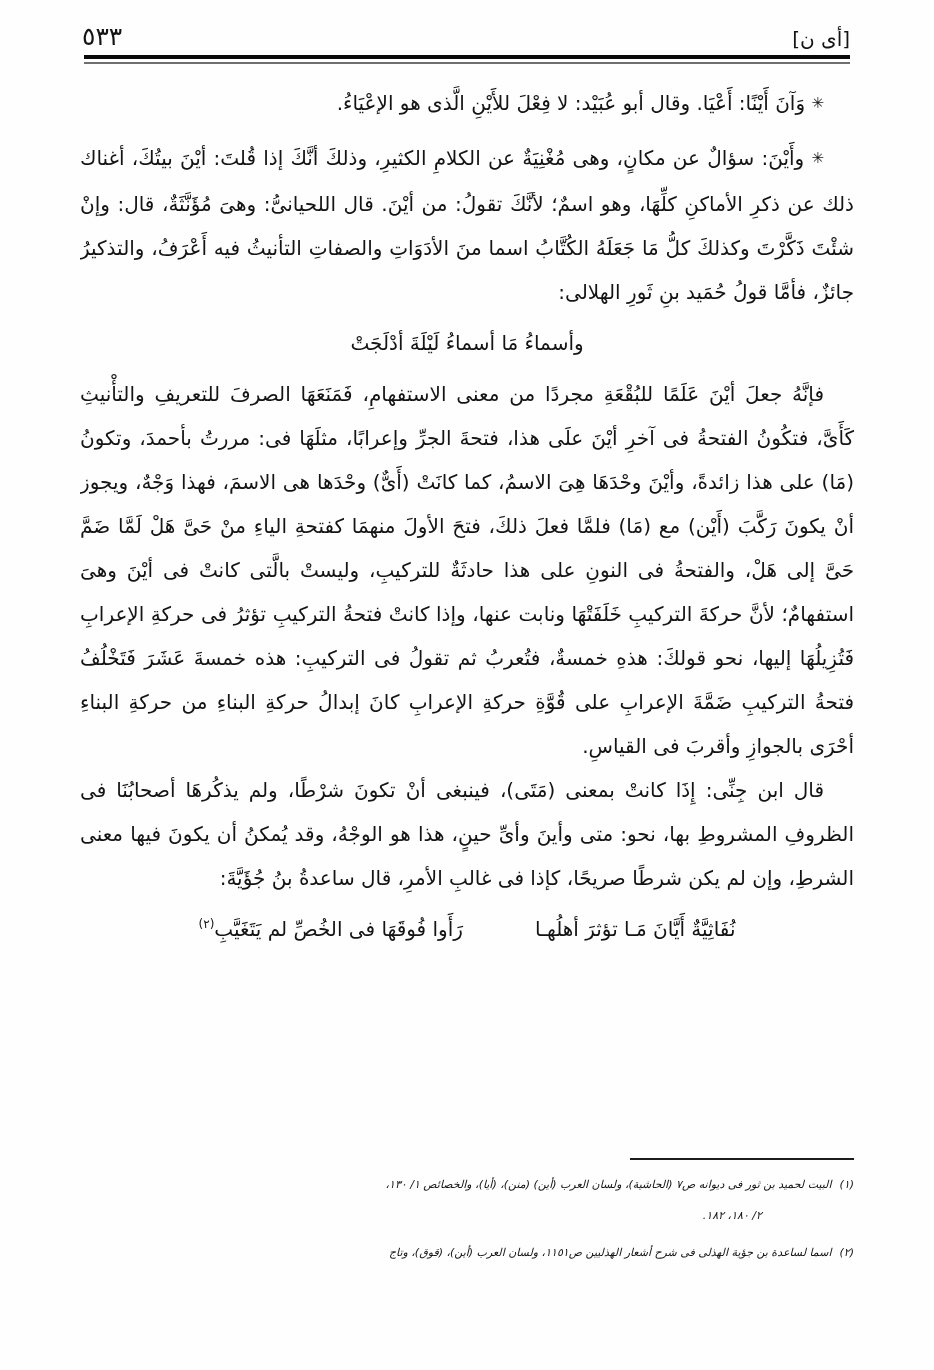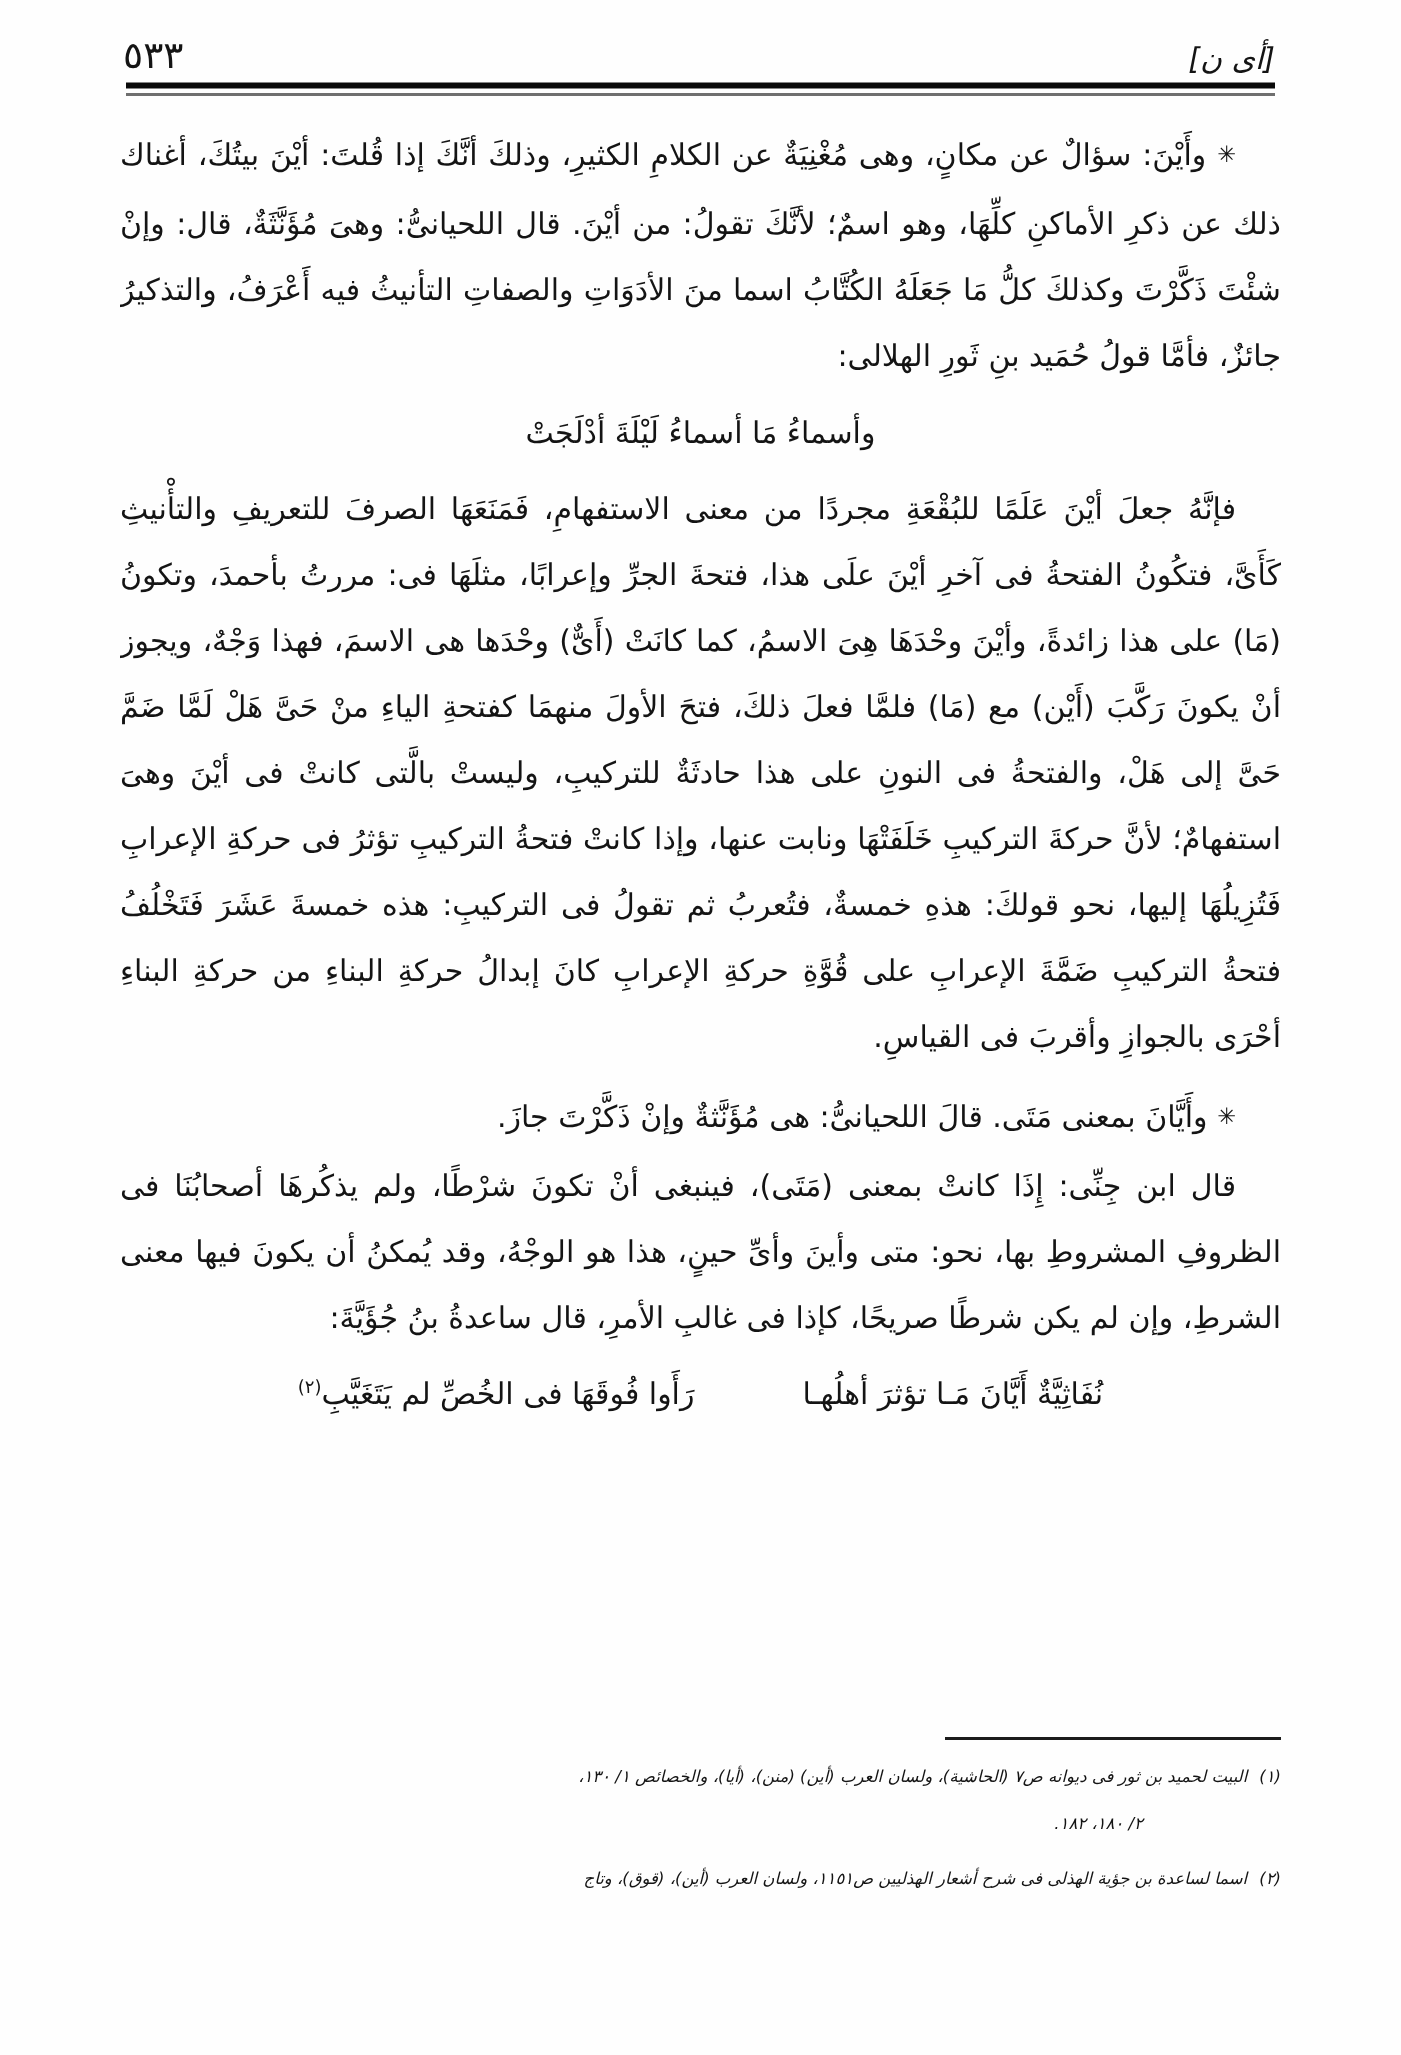--- a/index.html
+++ b/index.html
@@ -21,21 +21,21 @@
     position: absolute;
     top: 22px;
     right: 84px;
     left: 82px;
     direction: rtl;
     display: flex;
     justify-content: space-between;
     align-items: flex-end;
     font-size: 20px;
   }
-  .entry-label { letter-spacing: 1px; font-style: italic; }
+  .entry-label { letter-spacing: 1px; }
   .page-number { letter-spacing: 2px; font-size: 25px; }
   .header-rule-thick {
     position: absolute;
     top: 55px;
     right: 84px;
     width: 766px;
     height: 4px;
     background: #0a0a0a;
   }
   .header-rule-thin {
@@ -111,31 +111,31 @@
 
   <div class="header">
     <span class="entry-label">[أى ن]</span>
     <span class="page-number">٥٣٣</span>
   </div>
   <div class="header-rule-thick"></div>
   <div class="header-rule-thin"></div>
 
   <div class="body-text">
 
+    <p class="para entry"><span class="star">✳</span> <span>وَآنَ أَيْنًا: أَعْيَا. وقال أبو عُبَيْد: لا فِعْلَ للأَيْنِ الَّذى هو الإعْيَاءُ.</span></p>
 
 
     <p class="para entry"><span class="star">✳</span> <span>وأَيْنَ: سؤالٌ عن مكانٍ، وهى مُغْنِيَةٌ عن الكلامِ الكثيرِ، وذلكَ أنَّكَ إذا قُلتَ: أيْنَ بيتُكَ، أغناك ذلك عن ذكرِ الأماكنِ كلِّهَا، وهو اسمٌ؛ لأنَّكَ تقولُ: من أيْنَ. قال اللحيانىُّ: وهىَ مُؤَنَّثَةٌ، قال: وإنْ شئْتَ ذَكَّرْتَ وكذلكَ كلُّ مَا جَعَلَهُ الكُتَّابُ اسما منَ الأدَوَاتِ والصفاتِ التأنيثُ فيه أَعْرَفُ، والتذكيرُ جائزٌ، فأمَّا قولُ حُمَيد بنِ ثَورِ الهلالى:</span></p>
 
     <div class="verse">
       <span class="hemistich">وأسماءُ مَا أسماءُ لَيْلَةَ أدْلَجَتْ</span>
     </div>
 
     <p class="para"><span>فإنَّهُ جعلَ أيْنَ عَلَمًا للبُقْعَةِ مجردًا من معنى الاستفهامِ، فَمَنَعَهَا الصرفَ للتعريفِ والتأْنيثِ كَأَىَّ، فتكُونُ الفتحةُ فى آخرِ أيْنَ علَى هذا، فتحةَ الجرِّ وإعرابًا، مثلَهَا فى: مررتُ بأحمدَ، وتكونُ (مَا) على هذا زائدةً، وأيْنَ وحْدَهَا هِىَ الاسمُ، كما كانَتْ (أَىٌّ) وحْدَها هى الاسمَ، فهذا وَجْهٌ، ويجوز أنْ يكونَ رَكَّبَ (أَيْن) مع (مَا) فلمَّا فعلَ ذلكَ، فتحَ الأولَ منهمَا كفتحةِ الياءِ منْ حَىَّ هَلْ لَمَّا ضَمَّ حَىَّ إلى هَلْ، والفتحةُ فى النونِ على هذا حادثَةٌ للتركيبِ، وليستْ بالَّتى كانتْ فى أيْنَ وهىَ استفهامٌ؛ لأنَّ حركةَ التركيبِ خَلَفَتْهَا ونابت عنها، وإذا كانتْ فتحةُ التركيبِ تؤثرُ فى حركةِ الإعرابِ فَتُزِيلُهَا إليها، نحو قولكَ: هذهِ خمسةٌ، فتُعربُ ثم تقولُ فى التركيبِ: هذه خمسةَ عَشَرَ فَتَخْلُفُ فتحةُ التركيبِ ضَمَّةَ الإعرابِ على قُوَّةِ حركةِ الإعرابِ كانَ إبدالُ حركةِ البناءِ من حركةِ البناءِ أحْرَى بالجوازِ وأقربَ فى القياسِ.</span></p>
 
-    <p class="para entry"><span class="star">✳</span> <span>وأَيَّانَ بمعنى مَتَى. قالَ اللحيانىُّ: هى مُؤَنَّثةٌ وإنْ ذَكَّرْتَ جازَ.</span></p>
 
     <p class="para"><span>قال ابن جِنِّى: إِذَا كانتْ بمعنى (مَتَى)، فينبغى أنْ تكونَ شرْطًا، ولم يذكُرهَا أصحابُنَا فى الظروفِ المشروطِ بها، نحو: متى وأينَ وأىِّ حينٍ، هذا هو الوجْهُ، وقد يُمكنُ أن يكونَ فيها معنى الشرطِ، وإن لم يكن شرطًا صريحًا، كإذا فى غالبِ الأمرِ، قال ساعدةُ بنُ جُؤَيَّةَ:</span></p>
 
     <div class="verse">
       <span class="hemistich">نُفَاثِيَّةٌ أَيَّانَ مَـا تؤثرَ أهلُهـا</span>
       <span class="hemistich"><span>رَأَوا فُوقَهَا فى الخُصِّ لم يَتَغَيَّبِ</span><sup class="fn-mark">(٢)</sup></span>
     </div>
 
 
   </div>

